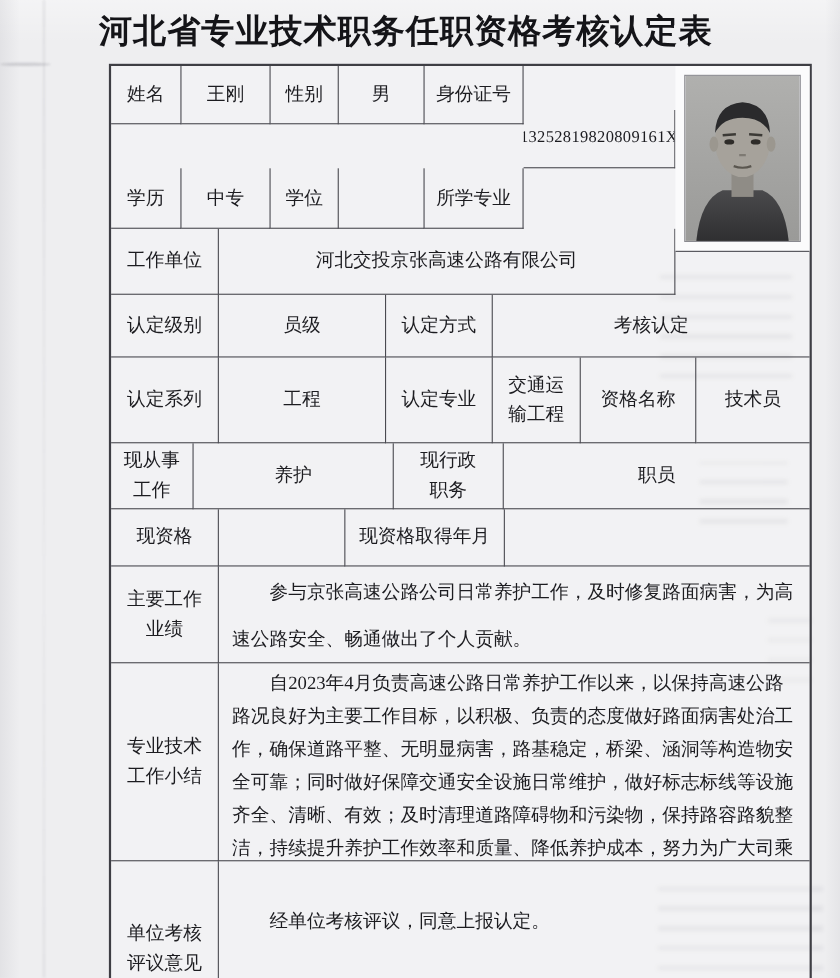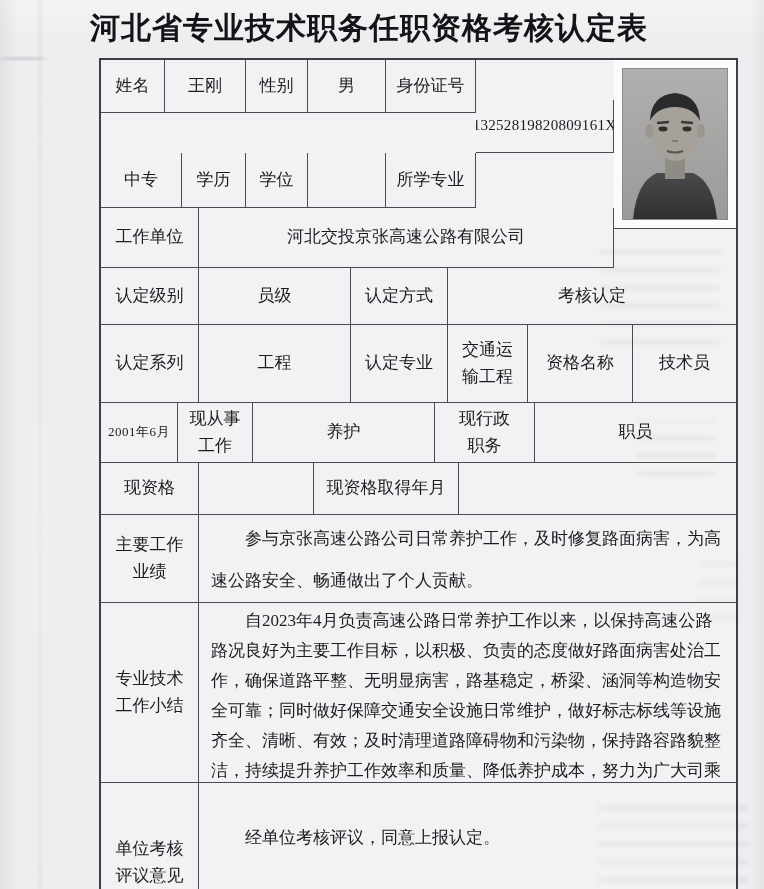--- a/index.html
+++ b/index.html
@@ -116,22 +116,22 @@
     <div class="sect1-left">
       <div class="row">
         <div class="cell w64 h53">姓名</div>
         <div class="cell w81 h53">王刚</div>
         <div class="cell w62 h53">性别</div>
         <div class="cell w78 h53">男</div>
         <div class="cell w90 h53">身份证号</div>
         <div class="cell w138 h53 id-num">13252819820809161X</div>
       </div>
       <div class="row">
+        <div class="cell w64 h55">学历</div>
         <div class="cell w81 h55">中专</div>
-        <div class="cell w64 h55">学历</div>
         <div class="cell w62 h55">学位</div>
         <div class="cell w78 h55"></div>
         <div class="cell w90 h55">所学专业</div>
       </div>
       <div class="row">
         <div class="cell lab98 h60">工作单位</div>
         <div class="cell wfill h60">河北交投京张高速公路有限公司</div>
       </div>
     </div>
     <div class="photo-cell">
@@ -174,21 +174,20 @@
     <div class="cell lab98 h78">认定系列</div>
     <div class="cell w152 h78">工程</div>
     <div class="cell w97 h78">认定专业</div>
     <div class="cell w80 h78">交通运
 输工程</div>
     <div class="cell w105 h78">资格名称</div>
     <div class="cell w107e h78">技术员</div>
   </div>
 
   <div class="row">
-    <div class="cell w77 h60 small-date">2001年6月</div>
     <div class="cell w75 h60">现从事
 工作</div>
     <div class="cell w182 h60">养护</div>
     <div class="cell w100 h60">现行政
 职务</div>
     <div class="cell w107e h60">职员</div>
   </div>
 
   <div class="row">
     <div class="cell lab98 h52">现资格</div>

